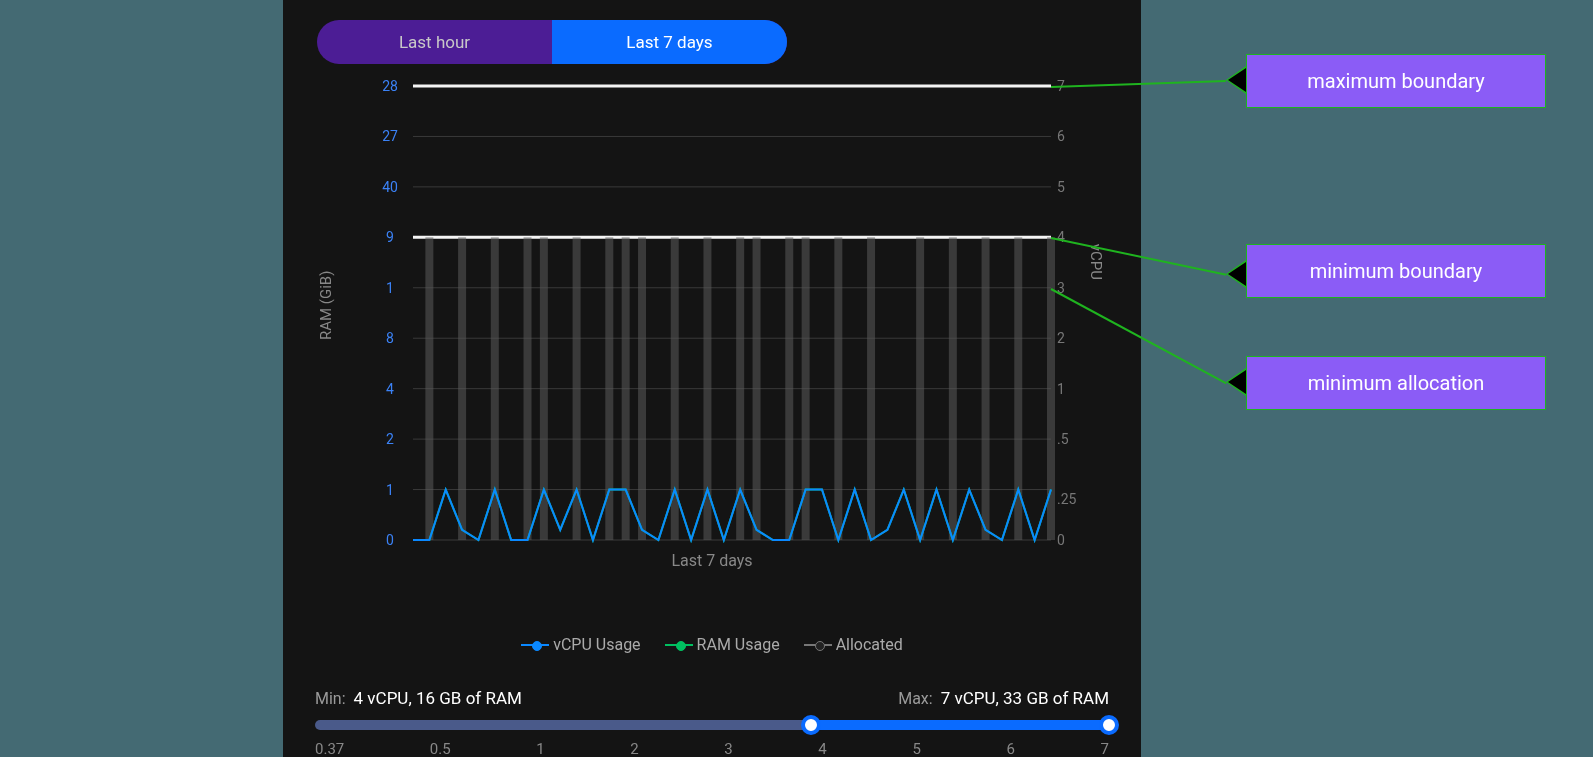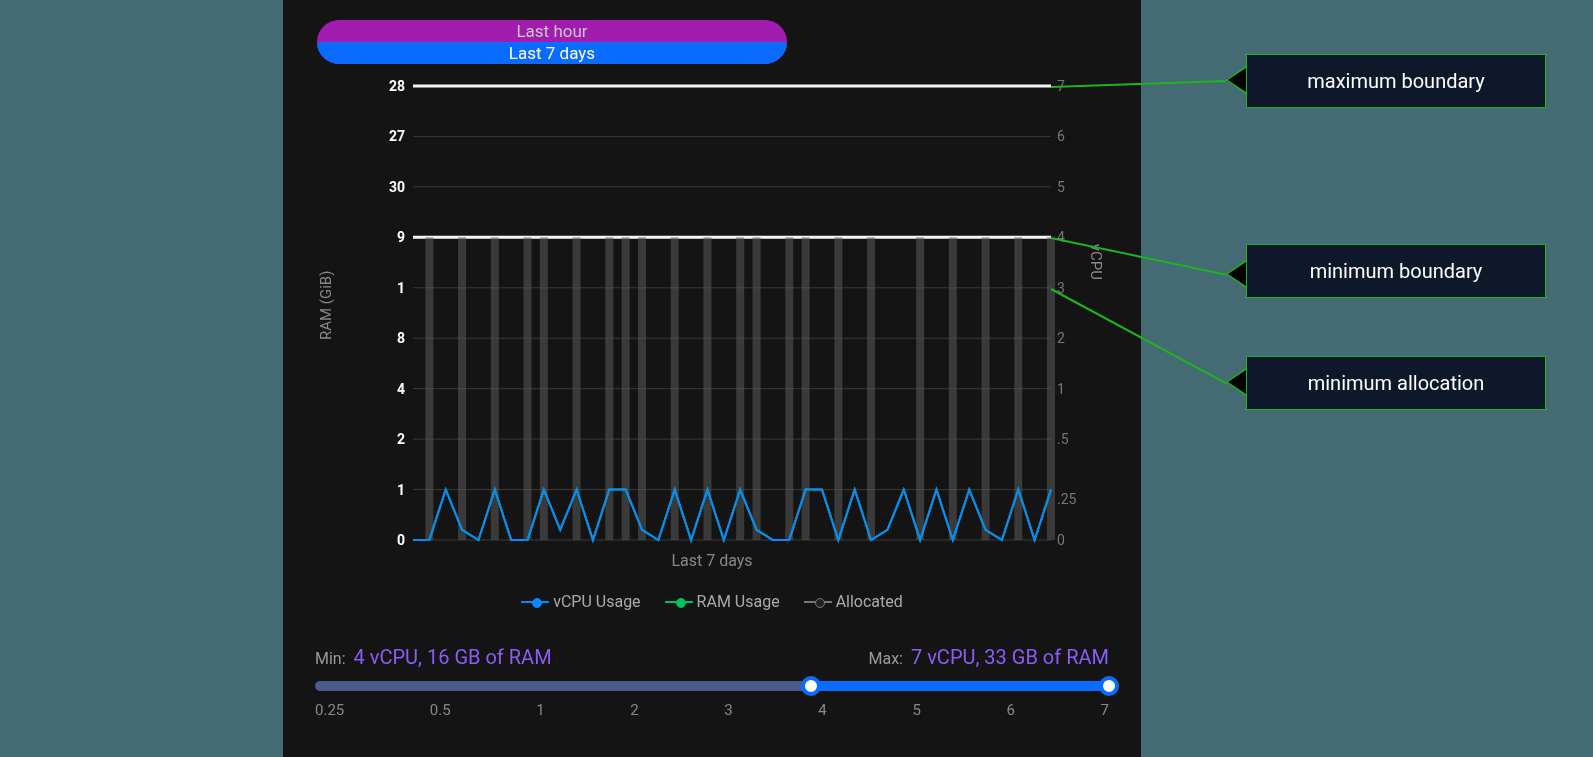--- a/index.html
+++ b/index.html
@@ -16,26 +16,25 @@
     position: absolute;
     left: 283px; top: 0;
     width: 858px; height: 757px;
     background: #141414;
     padding: 20px 0 0 0;
   }
   
   .tabs {
     margin: 0 0 0 34px;
     display: flex;
-    background: #a21caf;
+    background: #4c1d95;
     border-radius: 22px;
     width: 470px;
     height: 44px;
     overflow: hidden;
-    flex-direction: column;
   }
   .tab {
     flex: 1;
     display: flex;
     align-items: center;
     justify-content: center;
     color: #c8c8c8;
     font-size: 17px;
     cursor: pointer;
   }
@@ -60,44 +59,44 @@
     transform: rotate(90deg);
     transform-origin: right top;
     color: #888; font-size: 15px;
   }
   .xaxis-label {
     position: absolute;
     left: 0; right: 0; bottom: 30px;
     text-align: center;
     color: #888; font-size: 16px;
   }
-  .ytick-l { position: absolute; color:#ffffff; font-size:14px; text-align:right; width:30px;font-weight:bold; }
+  .ytick-l { position: absolute; color:#3b82f6; font-size:14px; text-align:center; width:30px; }
   .ytick-r { position: absolute; color:#777; font-size:14px; text-align:left; width:30px; }
   
   .legend {
     display: flex;
     gap: 24px;
     justify-content: center;
     margin-top: -8px;
     color: #aaa;
     font-size: 16px;
   }
-  .legend-item { display:flex; align-items:center; gap:4px; }
+  .legend-item { display:flex; align-items:center; gap:4px;margin-top:43px; }
   .leg-seg { width:28px; height:2px; position:relative; }
   .leg-seg::after { content:""; position:absolute; left:11px; top:-3px; width:8px; height:8px; border-radius:50%; }
   .leg-seg.vcpu { background:#0a88ff; } .leg-seg.vcpu::after{ background:#0a88ff; border:1px solid #0a88ff; }
   .leg-seg.ram  { background:#00c060; } .leg-seg.ram::after{ background:#00c060; border:1px solid #00c060; }
   .leg-seg.alloc{ background:#777; } .leg-seg.alloc::after{ background:#222; border:1px solid #777; }
   
   .limits {
     margin: 34px 32px 0 32px;
     display:flex; justify-content:space-between;
     color:#9a9a9a; font-size:16px;
   }
-  .limits .val { color:#8b5cf6; margin-left:8px; font-size:20px; }
+  .limits .val { color:#ffffff; margin-left:8px; font-size:17px; }
   .slider-row { margin: 12px 32px 0 32px; }
   .slider-track {
     position:relative; height:10px;
     background:#4a5a8a; border-radius:5px;
   }
   .slider-fill {
     position:absolute; top:0; height:10px;
     background:#0a6bff; border-radius:5px;
   }
   .slider-thumb {
@@ -105,21 +104,21 @@
     background:#fff; border:4px solid #0a6bff; border-radius:50%;
     margin-left:-10px;
   }
   .slider-ticks {
     display:flex; justify-content:space-between;
     margin-top:10px; color:#888; font-size:15px;
   }
   
   .callout {
     position:absolute;
-    background:#0f172a;
+    background:#8b5cf6;
     border:1px solid #1fb41f;
     color:#fff;
     font-size:20px;
     padding:14px 22px;
     width:300px;
     text-align:center;
   }
   .callout-tail {
     position:absolute;
     width:0; height:0;
@@ -184,21 +183,21 @@
         <path d="M90 460 L106.35897435897436 460 L122.71794871794872 409.55555555555554 L139.07692307692307 449.9111111111111 L155.43589743589743 460 L171.7948717948718 409.55555555555554 L188.15384615384613 460 L204.5128205128205 460 L220.87179487179486 409.55555555555554 L237.23076923076923 449.9111111111111 L253.5897435897436 409.55555555555554 L269.9487179487179 460 L286.30769230769226 409.55555555555554 L302.66666666666663 409.55555555555554 L319.025641025641 449.9111111111111 L335.38461538461536 460 L351.7435897435897 409.55555555555554 L368.1025641025641 460 L384.46153846153845 409.55555555555554 L400.8205128205128 460 L417.1794871794872 409.55555555555554 L433.5384615384615 449.9111111111111 L449.89743589743586 460 L466.2564102564102 460 L482.6153846153846 409.55555555555554 L498.97435897435895 409.55555555555554 L515.3333333333333 460 L531.6923076923076 409.55555555555554 L548.051282051282 460 L564.4102564102564 449.9111111111111 L580.7692307692307 409.55555555555554 L597.1282051282051 460 L613.4871794871794 409.55555555555554 L629.8461538461538 460 L646.2051282051282 409.55555555555554 L662.5641025641025 449.9111111111111 L678.9230769230769 460 L695.2820512820513 409.55555555555554 L711.6410256410256 460 L728 409.55555555555554 " fill="none" stroke="#0a88ff" stroke-width="2"></path>
       </svg>
     <div id="lticks">
         <div class="ytick-l" style="left: 52px; top: 452px;">0</div>
         <div class="ytick-l" style="left: 52px; top: 401.556px;">1</div>
         <div class="ytick-l" style="left: 52px; top: 351.111px;">2</div>
         <div class="ytick-l" style="left: 52px; top: 300.667px;">4</div>
         <div class="ytick-l" style="left: 52px; top: 250.222px;">8</div>
         <div class="ytick-l" style="left: 52px; top: 199.778px;">1</div>
         <div class="ytick-l" style="left: 52px; top: 149.333px;">9</div>
-        <div class="ytick-l" style="left: 52px; top: 98.8889px;">30</div>
+        <div class="ytick-l" style="left: 52px; top: 98.8889px;">40</div>
         <div class="ytick-l" style="left: 52px; top: 48.4444px;">27</div>
         <div class="ytick-l" style="left: 52px; top: -2px;">28</div>
       </div>
     <div id="rticks">
         <div class="ytick-r" style="left: 734px; top: 452px;">0</div>
         <div class="ytick-r" style="left: 734px; top: 411px;">.25</div>
         <div class="ytick-r" style="left: 734px; top: 351.111px;">.5</div>
         <div class="ytick-r" style="left: 734px; top: 300.667px;">1</div>
         <div class="ytick-r" style="left: 734px; top: 250.222px;">2</div>
         <div class="ytick-r" style="left: 734px; top: 199.778px;">3</div>
@@ -230,21 +229,21 @@
     <div><span>Max:</span><span class="val">7 vCPU, 33 GB of RAM</span></div>
   </div>
 
   <div class="slider-row">
     <div class="slider-track">
       <div class="slider-fill" id="sfill" style="left: 62.5%; width: 37.5%;"></div>
       <div class="slider-thumb" id="sthumb1" style="left: 62.5%;"></div>
       <div class="slider-thumb" id="sthumb2" style="left: 100%;"></div>
     </div>
     <div class="slider-ticks" id="sticks">
-        <span>0.25</span>
+        <span>0.37</span>
         <span>0.5</span>
         <span>1</span>
         <span>2</span>
         <span>3</span>
         <span>4</span>
         <span>5</span>
         <span>6</span>
         <span>7</span>
       </div>
   </div>

